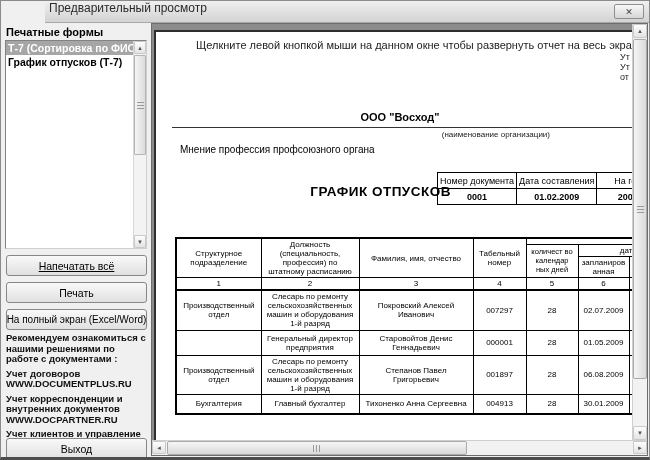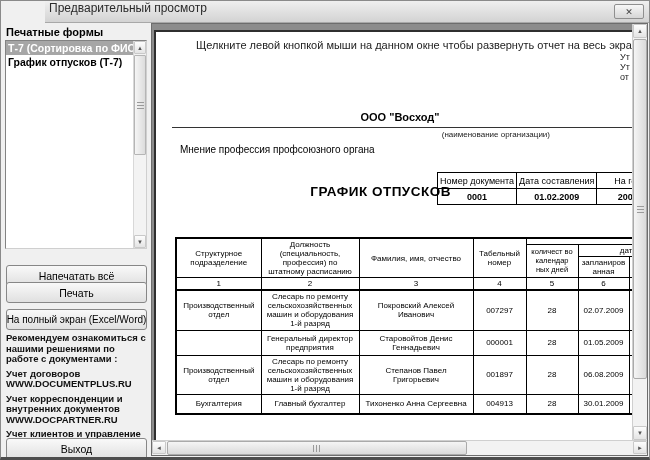--- a/index.html
+++ b/index.html
@@ -45,21 +45,21 @@
   .grip-v { width:7px; height:7px;
     background:repeating-linear-gradient(#9a9a9a 0 1px, transparent 1px 3px); }
   .grip-h { width:9px; height:7px;
     background:repeating-linear-gradient(90deg,#9a9a9a 0 1px, transparent 1px 3px); }
   .btn {
     position:absolute; left:5px; width:141px; height:21px;
     background:linear-gradient(#f9f9f9,#e0e0e0); border:1px solid #878787; border-radius:3px;
     font-family:"Liberation Sans", sans-serif; font-size:10.5px; color:#000; cursor:pointer;
     display:flex; align-items:center; justify-content:center; white-space:nowrap;
   }
-  #btn-print-all { top:264px; }
+  #btn-print-all { top:254px;text-decoration:underline; }
   #btn-print { top:281px; }
   #btn-fullscreen { top:308px; font-size:10px; }
   #btn-exit { top:437px; height:22px; }
   .promo { position:absolute; left:5px; top:332px; width:141px; font-size:9.5px; font-weight:bold; color:#111; line-height:10.5px; }
   .promo p { margin-bottom:4px; }
   .promo .link { display:block; }
   
   .preview-panel {
     position:absolute; left:150px; top:22px; width:497px; height:433px;
     border:1px solid #6d6d6d; background:#e9e9e9;

